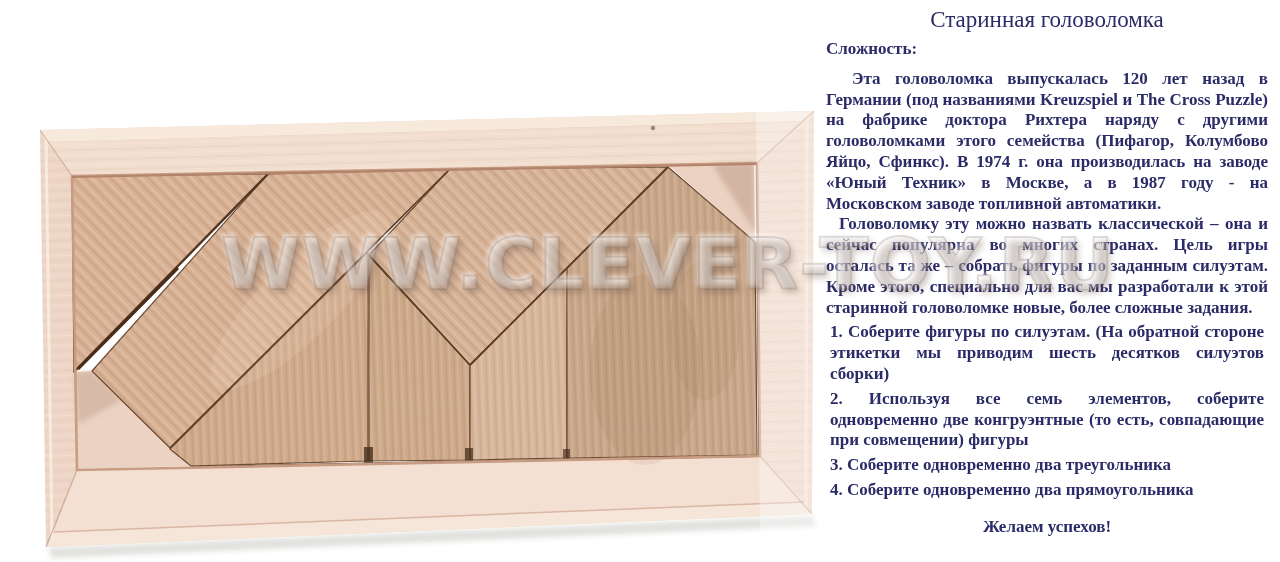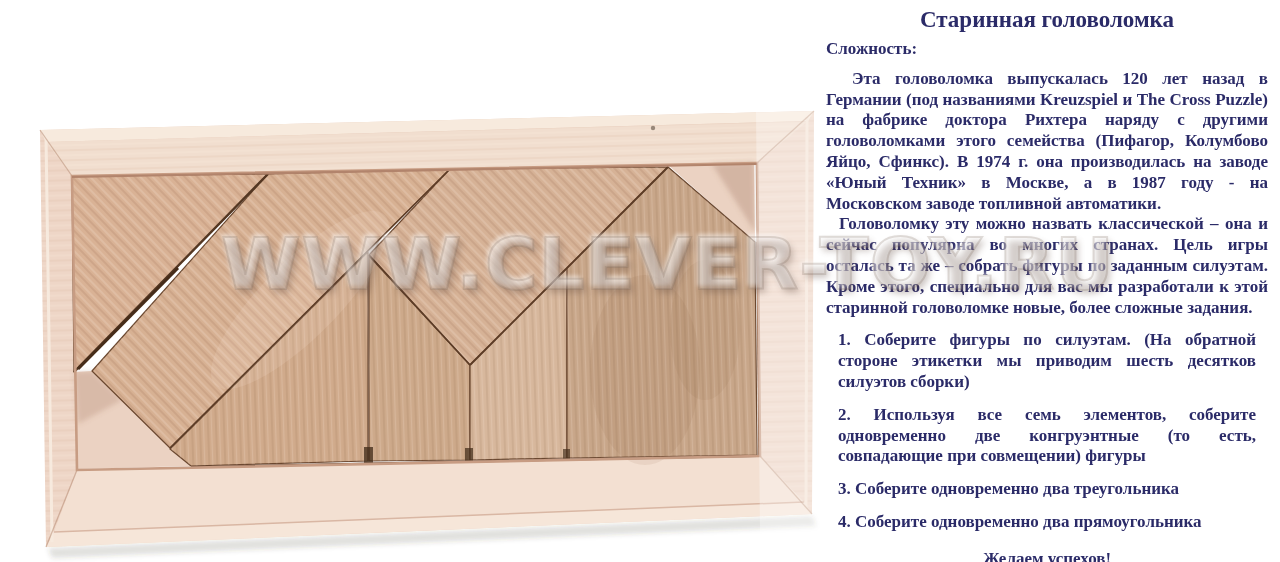--- a/index.html
+++ b/index.html
@@ -25,29 +25,29 @@
     z-index:5;
     padding-left:28px;
   }
   .panel{
     position:absolute;left:826px;top:5px;width:442px;
     color:#2b2b68;
     font-size:17px;line-height:20.8px;
     z-index:2;
   }
   .panel .title{
-    font-size:23px;line-height:30px;font-weight:700;
+    font-size:23px;line-height:30px;font-weight:400;
     text-align:center;margin:0 0 4px 0;
   }
   .panel .bold-line{font-weight:bold;text-align:left;}
   .panel .gap{height:9px;}
   .panel p{margin:0;text-align:justify;font-weight:bold;}
   .panel p.ind-lg{text-indent:26px;}
   .panel p.ind-sm{text-indent:13px;}
-  .panel .list-item{margin:12px;text-align:justify;}
+  .panel .list-item{margin:4px;text-align:justify;}
   .panel .closing{text-align:center;margin:16px;}
 </style>
 </head>
 <body>
 
 <div class="photo-area">
   <svg width="828" height="562" viewBox="0 0 828 562">
     <defs>
       <pattern id="gd" width="9" height="9" patternUnits="userSpaceOnUse" patternTransform="rotate(-44)">
         <line x1="1" y1="0" x2="1" y2="9" stroke="rgba(118,72,40,0.14)" stroke-width="1.7"></line>

